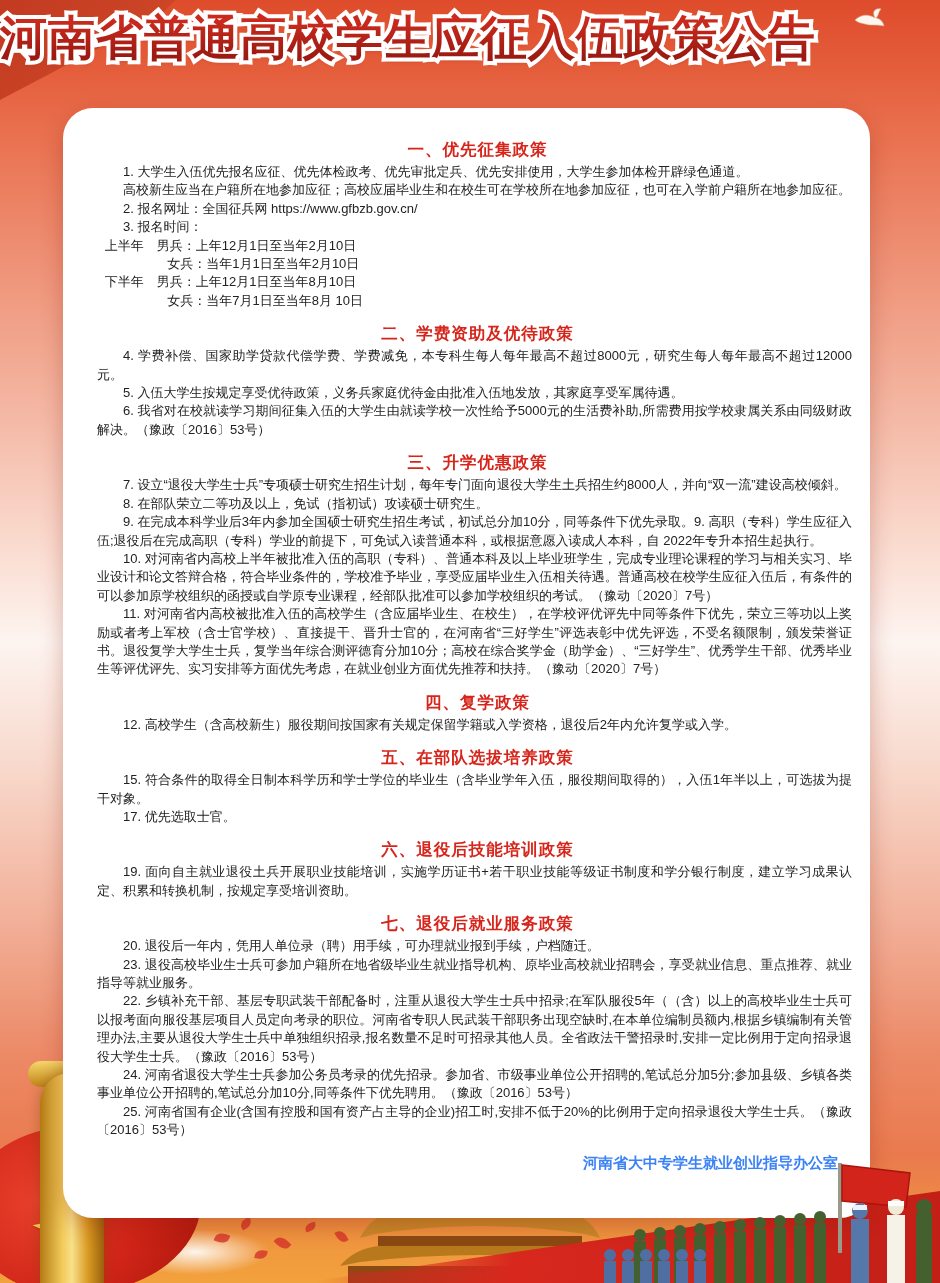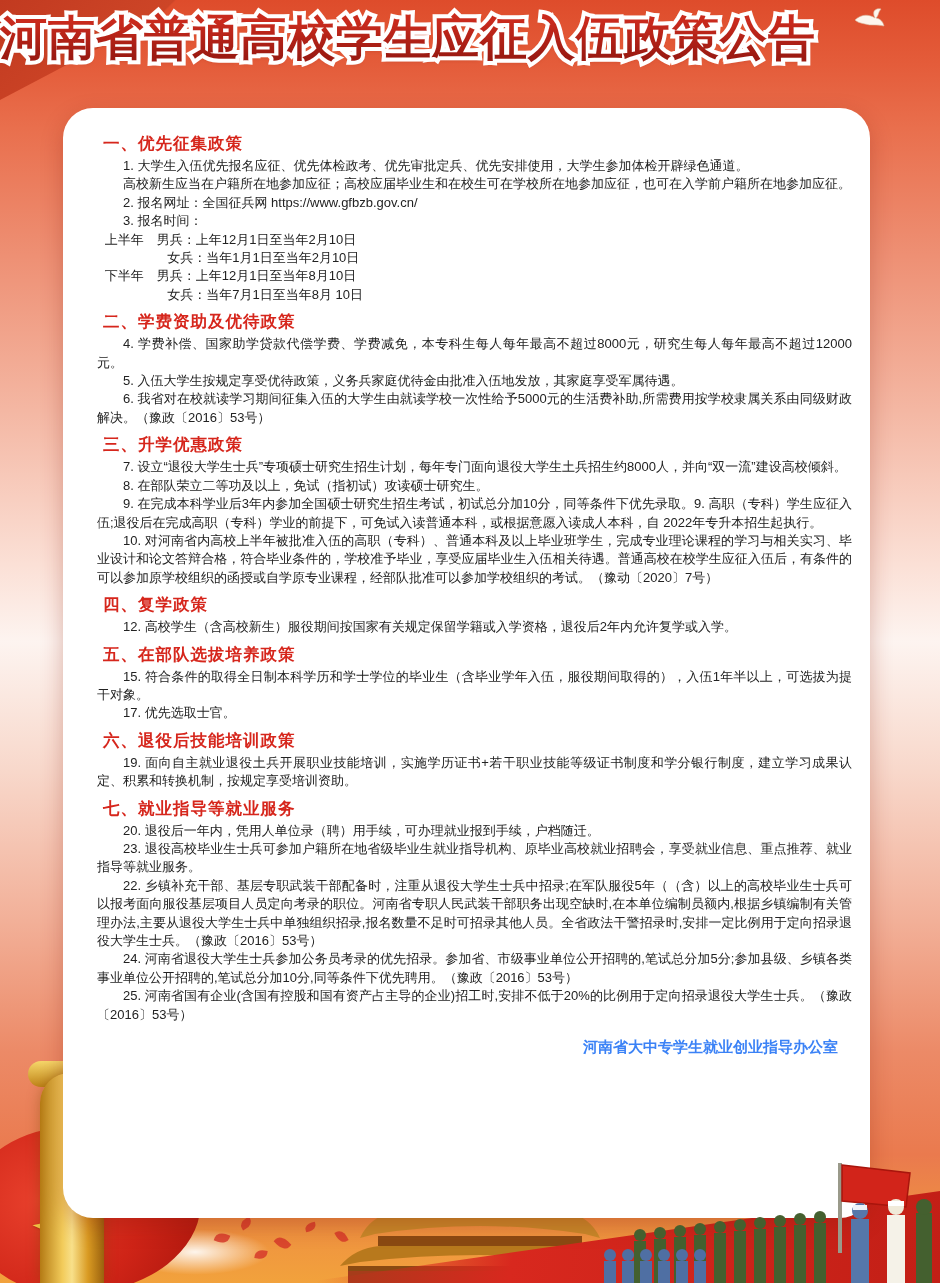--- a/index.html
+++ b/index.html
@@ -49,23 +49,24 @@
     box-shadow:0 8px 22px rgba(140,30,12,.30);
     overflow:hidden;
     z-index:3;
   }
   .card-inner{
     padding:18px 18px 0 34px;
     color:#222222;
     font-size:13px;line-height:18.4px;
   }
   .sec-h{
-    margin:7px 0 4px 6px;
+    margin:13px 0 4px 6px;
     font-size:16.5px;font-weight:bold;color:#d6261c;letter-spacing:1px;
     line-height:20px;
+    text-align:center;
   }
   .para{
     margin:0;text-align:justify;text-justify:inter-ideograph;
     text-indent:2em;
   }
   .para.sched1{text-indent:0.6em;}
   .para.sched2{text-indent:0;margin-left:5.4em;}
   .footer{
     margin:12px 14px 0 0;
     text-align:right;font-weight:bold;color:#3b82f6;
@@ -140,28 +141,29 @@
           <p class="para sched2">女兵：当年7月1日至当年8月 10日</p>
           <h2 class="sec-h">二、学费资助及优待政策</h2>
           <p class="para">4. 学费补偿、国家助学贷款代偿学费、学费减免，本专科生每人每年最高不超过8000元，研究生每人每年最高不超过12000元。</p>
           <p class="para">5. 入伍大学生按规定享受优待政策，义务兵家庭优待金由批准入伍地发放，其家庭享受军属待遇。</p>
           <p class="para">6. 我省对在校就读学习期间征集入伍的大学生由就读学校一次性给予5000元的生活费补助,所需费用按学校隶属关系由同级财政解决。（豫政〔2016〕53号）</p>
           <h2 class="sec-h">三、升学优惠政策</h2>
           <p class="para">7. 设立“退役大学生士兵”专项硕士研究生招生计划，每年专门面向退役大学生土兵招生约8000人，并向“双一流”建设高校倾斜。</p>
           <p class="para">8. 在部队荣立二等功及以上，免试（指初试）攻读硕士研究生。</p>
           <p class="para">9. 在完成本科学业后3年内参加全国硕士研究生招生考试，初试总分加10分，同等条件下优先录取。9. 高职（专科）学生应征入伍;退役后在完成高职（专科）学业的前提下，可免试入读普通本科，或根据意愿入读成人本科，自 2022年专升本招生起执行。</p>
           <p class="para">10. 对河南省内高校上半年被批准入伍的高职（专科）、普通本科及以上毕业班学生，完成专业理论课程的学习与相关实习、毕业设计和论文答辩合格，符合毕业条件的，学校准予毕业，享受应届毕业生入伍相关待遇。普通高校在校学生应征入伍后，有条件的可以参加原学校组织的函授或自学原专业课程，经部队批准可以参加学校组织的考试。（豫动〔2020〕7号）</p>
+          <p class="para">11. 对河南省内高校被批准入伍的高校学生（含应届毕业生、在校生），在学校评优评先中同等条件下优先，荣立三等功以上奖励或者考上军校（含士官学校）、直接提干、晋升士官的，在河南省“三好学生”评选表彰中优先评选，不受名额限制，颁发荣誉证书。退役复学大学生士兵，复学当年综合测评德育分加10分；高校在综合奖学金（助学金）、“三好学生”、优秀学生干部、优秀毕业生等评优评先、实习安排等方面优先考虑，在就业创业方面优先推荐和扶持。（豫动〔2020〕7号）</p>
           <h2 class="sec-h">四、复学政策</h2>
           <p class="para">12. 高校学生（含高校新生）服役期间按国家有关规定保留学籍或入学资格，退役后2年内允许复学或入学。</p>
           <h2 class="sec-h">五、在部队选拔培养政策</h2>
           <p class="para">15. 符合条件的取得全日制本科学历和学士学位的毕业生（含毕业学年入伍，服役期间取得的），入伍1年半以上，可选拔为提干对象。</p>
           <p class="para">17. 优先选取士官。</p>
           <h2 class="sec-h">六、退役后技能培训政策</h2>
           <p class="para">19. 面向自主就业退役土兵开展职业技能培训，实施学历证书+若干职业技能等级证书制度和学分银行制度，建立学习成果认定、积累和转换机制，按规定享受培训资助。</p>
-          <h2 class="sec-h">七、就业指导等就业服务</h2>
+          <h2 class="sec-h">七、退役后就业服务政策</h2>
           <p class="para">20. 退役后一年内，凭用人单位录（聘）用手续，可办理就业报到手续，户档随迁。</p>
           <p class="para">23. 退役高校毕业生士兵可参加户籍所在地省级毕业生就业指导机构、原毕业高校就业招聘会，享受就业信息、重点推荐、就业指导等就业服务。</p>
           <p class="para">22. 乡镇补充干部、基层专职武装干部配备时，注重从退役大学生士兵中招录;在军队服役5年（（含）以上的高校毕业生士兵可以报考面向服役基层项目人员定向考录的职位。河南省专职人民武装干部职务出现空缺时,在本单位编制员额内,根据乡镇编制有关管理办法,主要从退役大学生士兵中单独组织招录,报名数量不足时可招录其他人员。全省政法干警招录时,安排一定比例用于定向招录退役大学生士兵。（豫政〔2016〕53号）</p>
           <p class="para">24. 河南省退役大学生士兵参加公务员考录的优先招录。参加省、市级事业单位公开招聘的,笔试总分加5分;参加县级、乡镇各类事业单位公开招聘的,笔试总分加10分,同等条件下优先聘用。（豫政〔2016〕53号）</p>
           <p class="para">25. 河南省国有企业(含国有控股和国有资产占主导的企业)招工时,安排不低于20%的比例用于定向招录退役大学生士兵。（豫政〔2016〕53号）</p>
         </div>
       <div class="footer">
         <div>河南省大中专学生就业创业指导办公室</div>
 
       </div>

